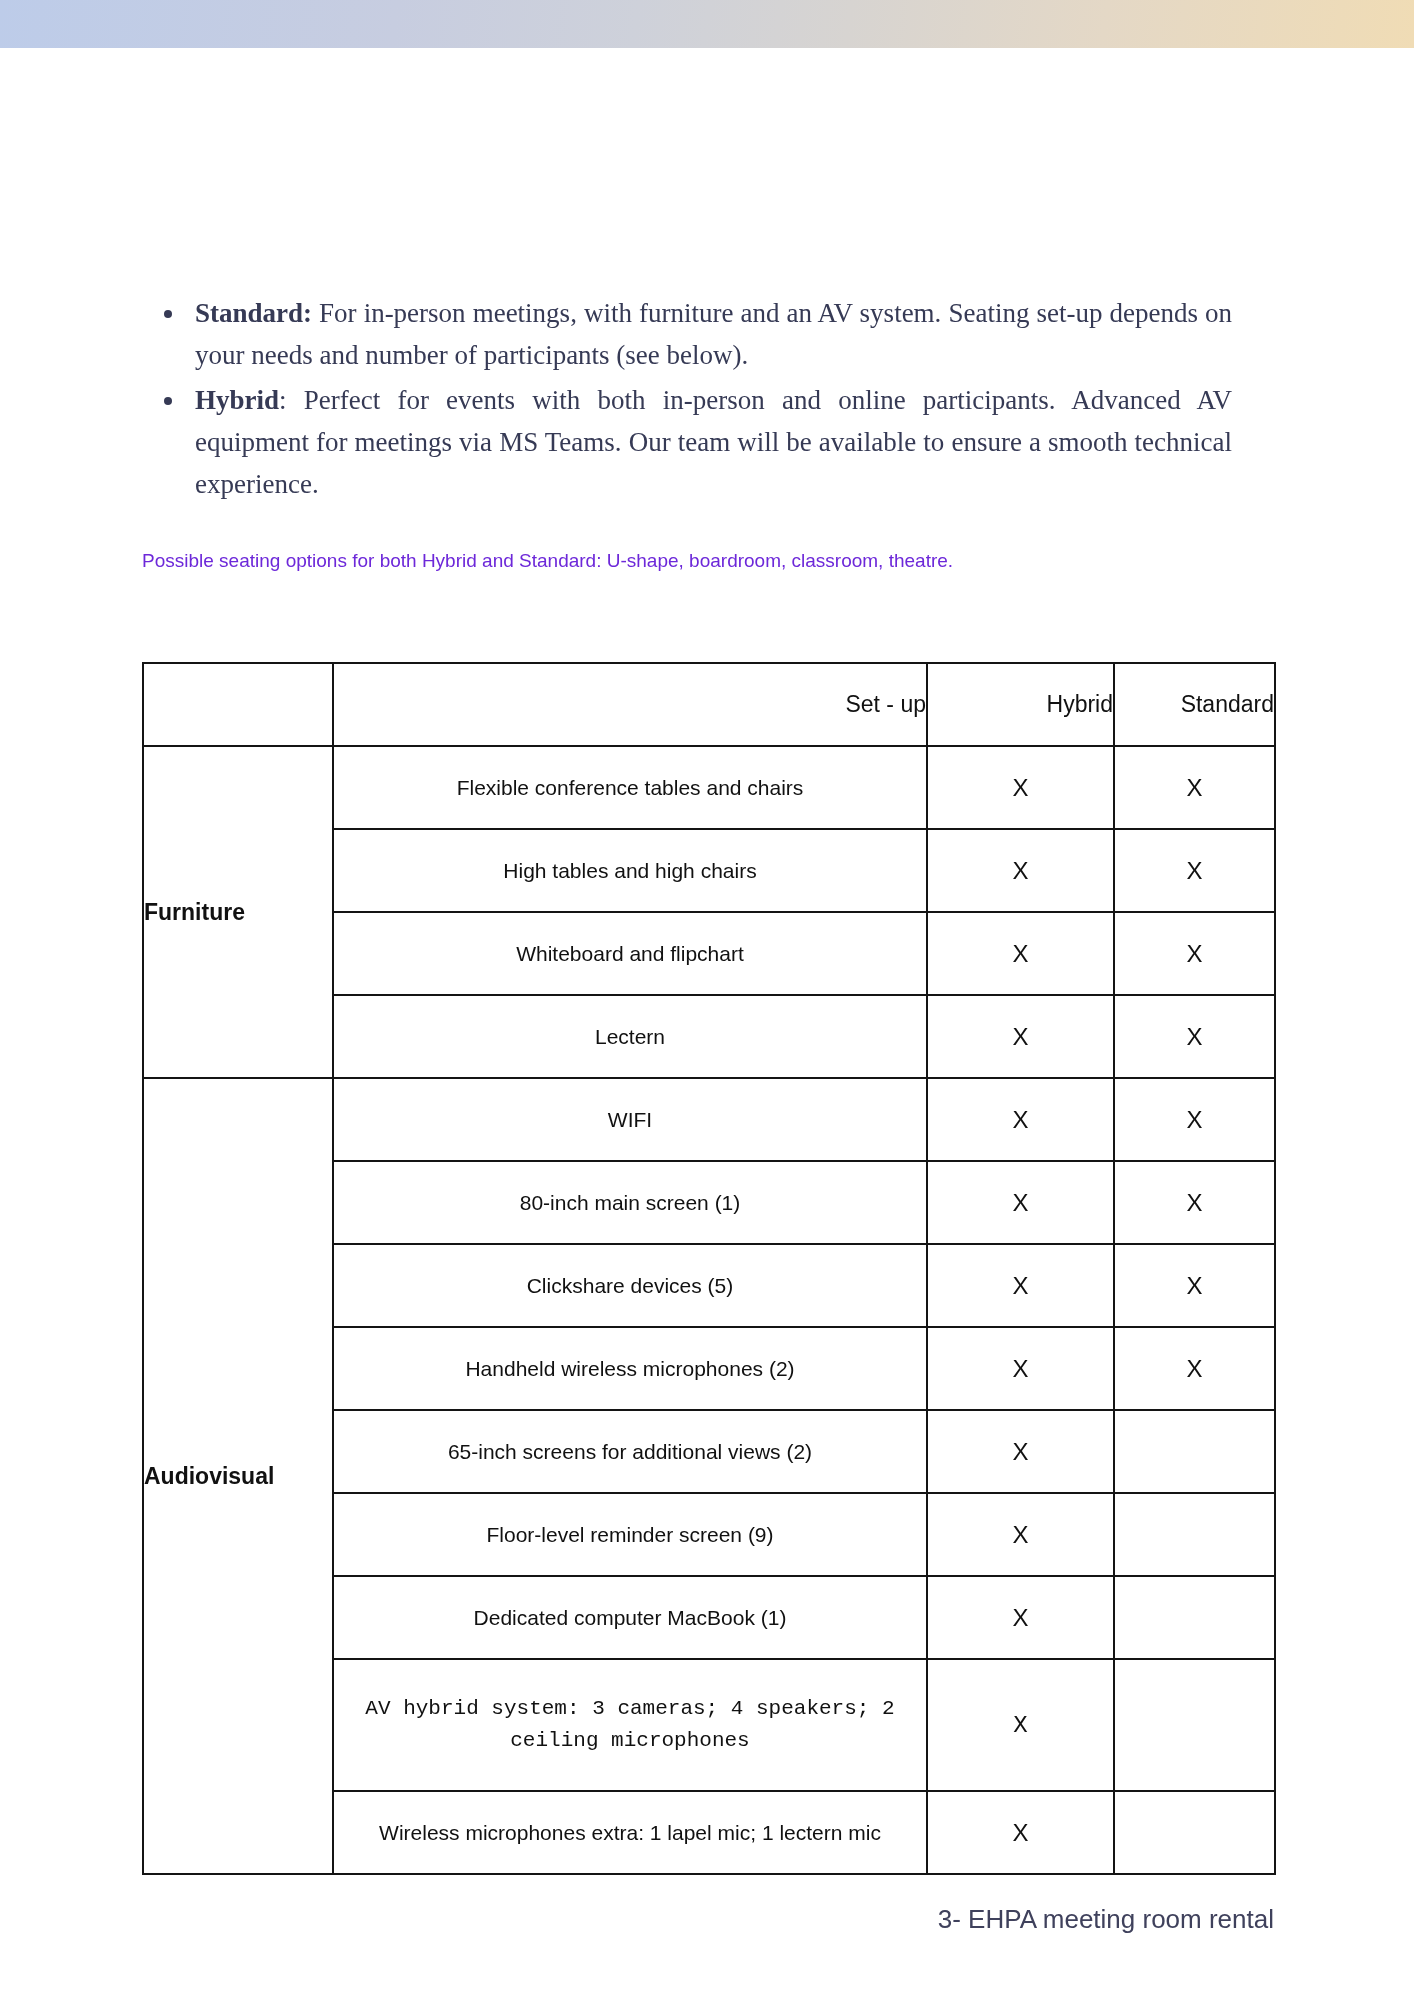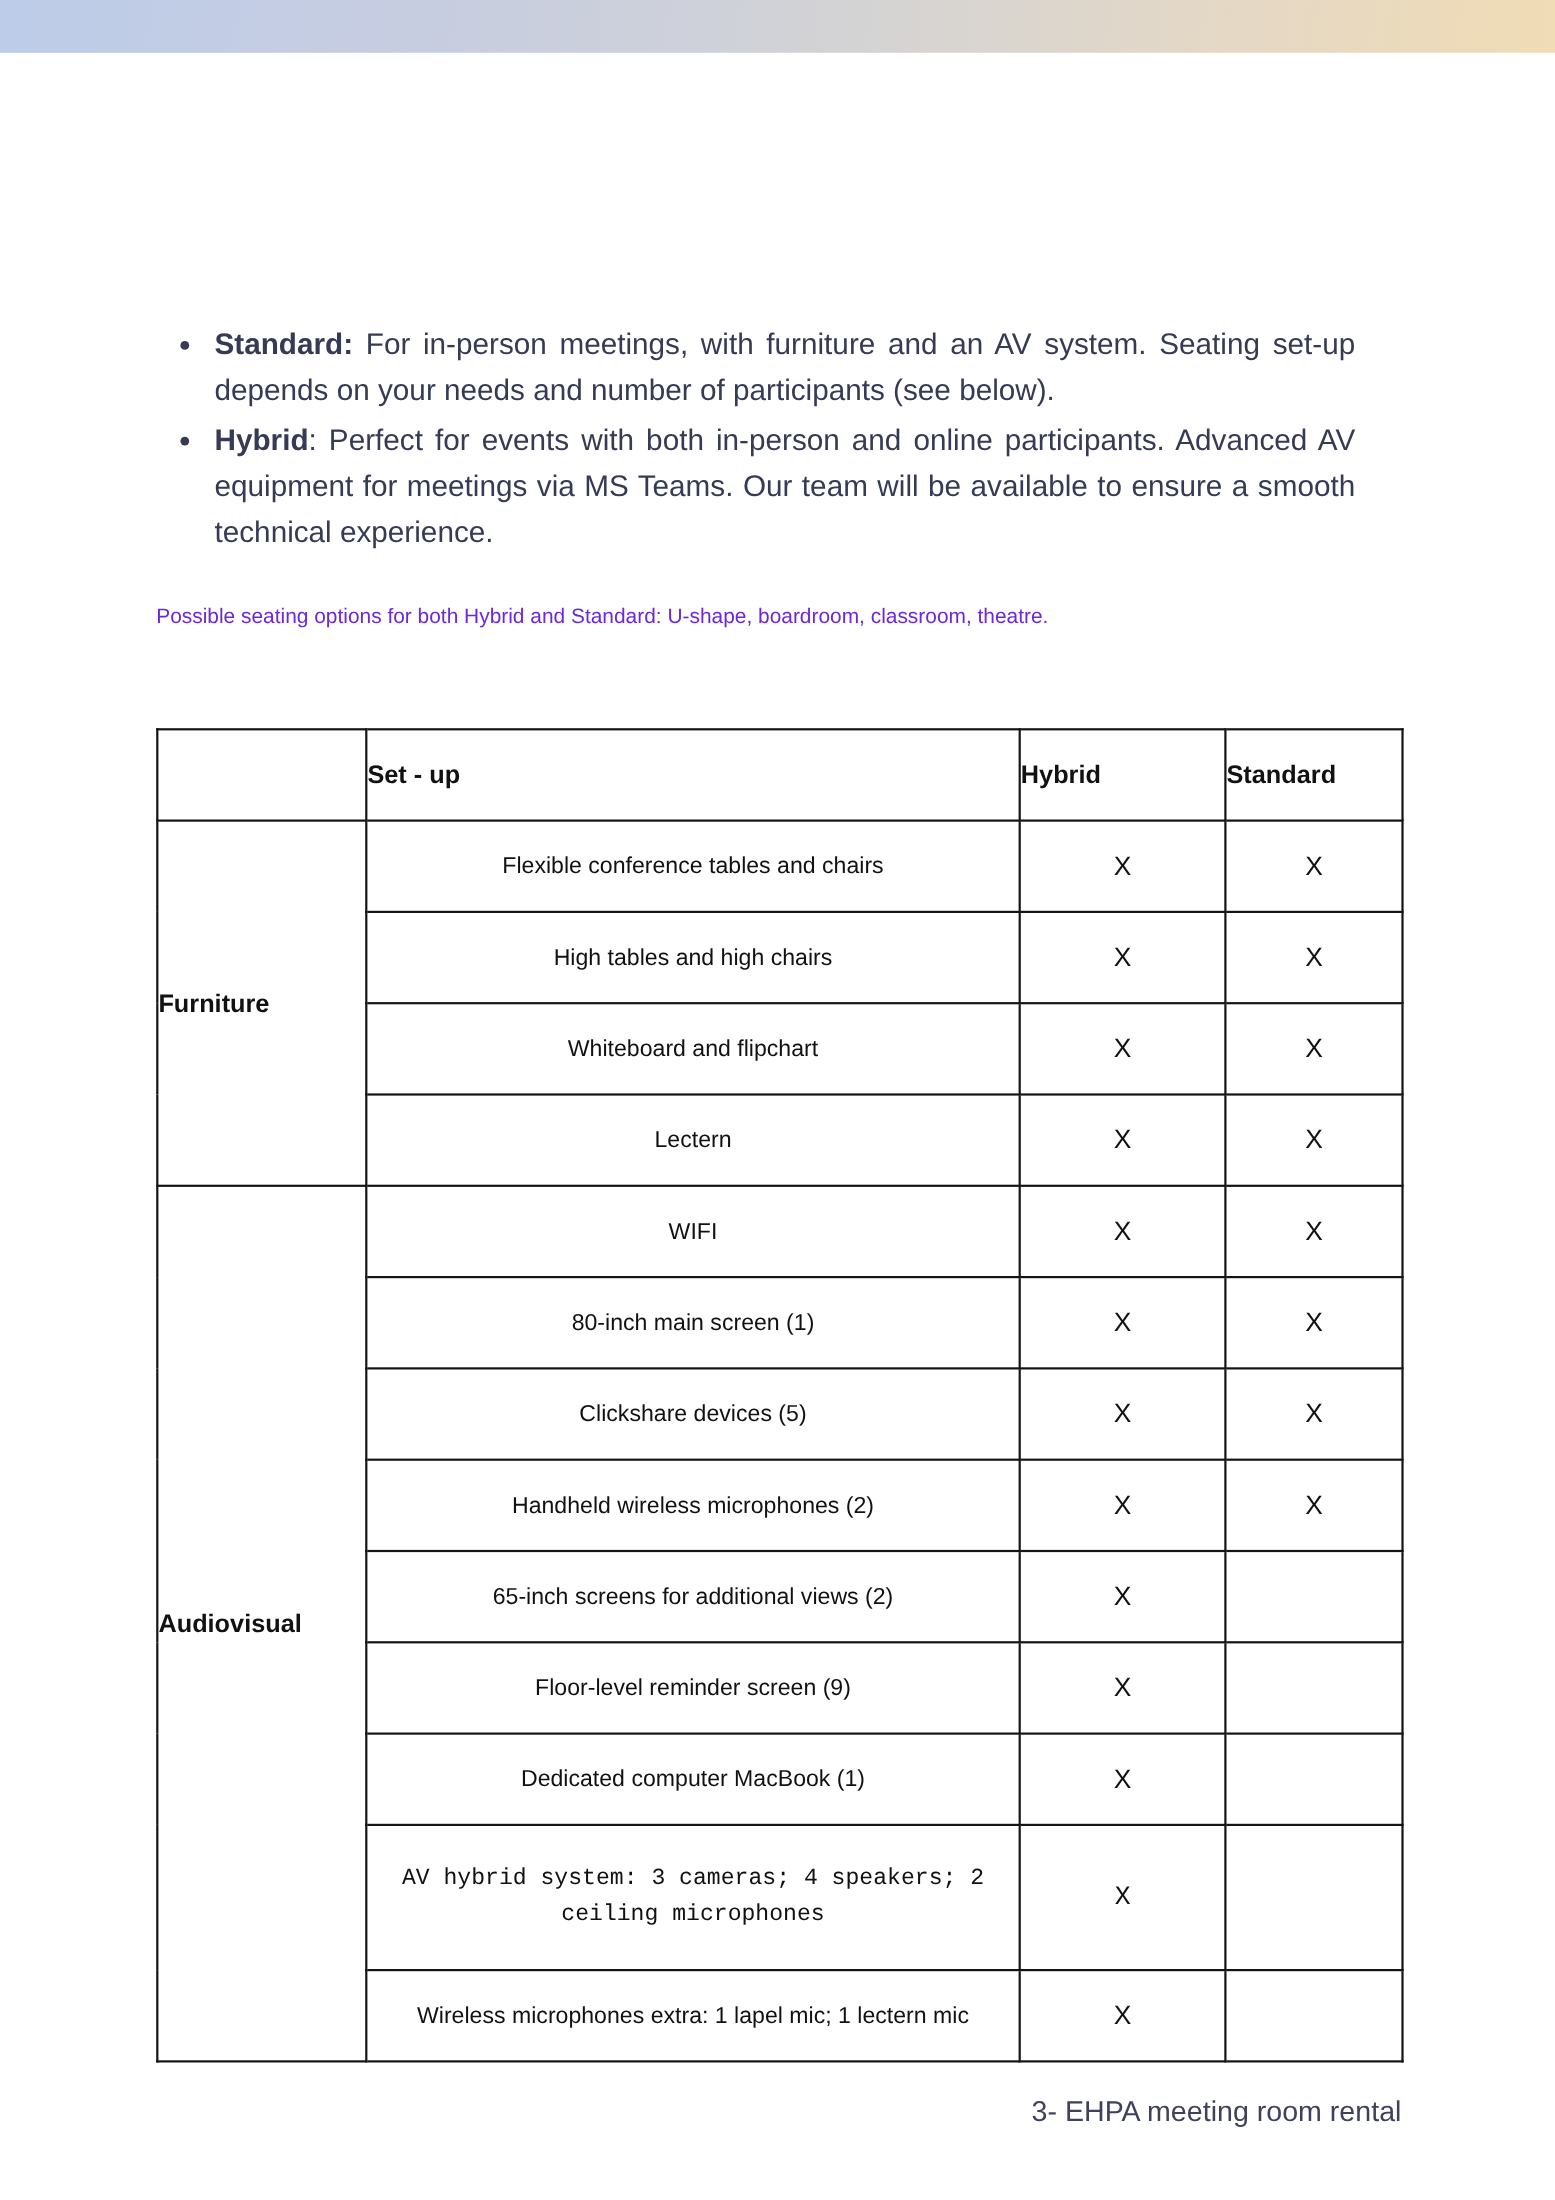--- a/index.html
+++ b/index.html
@@ -22,38 +22,38 @@
   .intro{
     position:absolute;left:135px;top:220px;margin:0;width:1100px;
     font-size:27px;line-height:42px;color:#363a55;
   }
   .bullets{
     position:absolute;left:135px;top:292px;margin:0;width:1097px;
     padding:0 0 0 52px;box-sizing:border-box;
     font-size:27px;line-height:42px;color:#363a55;
     text-align:justify;
   }
-  .bullets li{margin:0 0 3px 0;padding-left:8px;}
+  .bullets li{margin:0 0 3px 0;padding-left:8px;font-family:Liberation Serif, serif;}
   .bullets .b{font-weight:bold;}
   .seating{
     position:absolute;left:142px;top:538px;margin:0;width:1090px;
     font-size:19px;line-height:45px;color:#6d28d9;
   }
   table.setup{
     position:absolute;left:142px;top:662px;
     width:1132px;border-collapse:collapse;table-layout:fixed;
   }
   table.setup th, table.setup td{
     border:2px solid #141414;color:#111111;
     padding:0;vertical-align:middle;
   }
   table.setup thead tr{height:83px;}
   tr.r{height:83px;}
   tr.r-tall{height:132px;font-family:Liberation Mono, monospace;}
-  th.hdr{font-size:23px;font-weight:bold;text-align:left;}
+  th.hdr{font-size:23px;font-weight:normal;text-align:right;}
   td.group{font-size:23px;font-weight:bold;text-align:left;padding-left:20px;}
   td.lbl{font-size:21px;text-align:center;padding-left:18px;padding-right:14px;line-height:32px;}
   td.mark{font-size:24px;text-align:center;font-weight:400;}
   .footer{
     position:absolute;top:1904px;right:140px;margin:0;
     font-size:26px;color:#3f415c;
   }
 </style>
 </head>
 <body>

